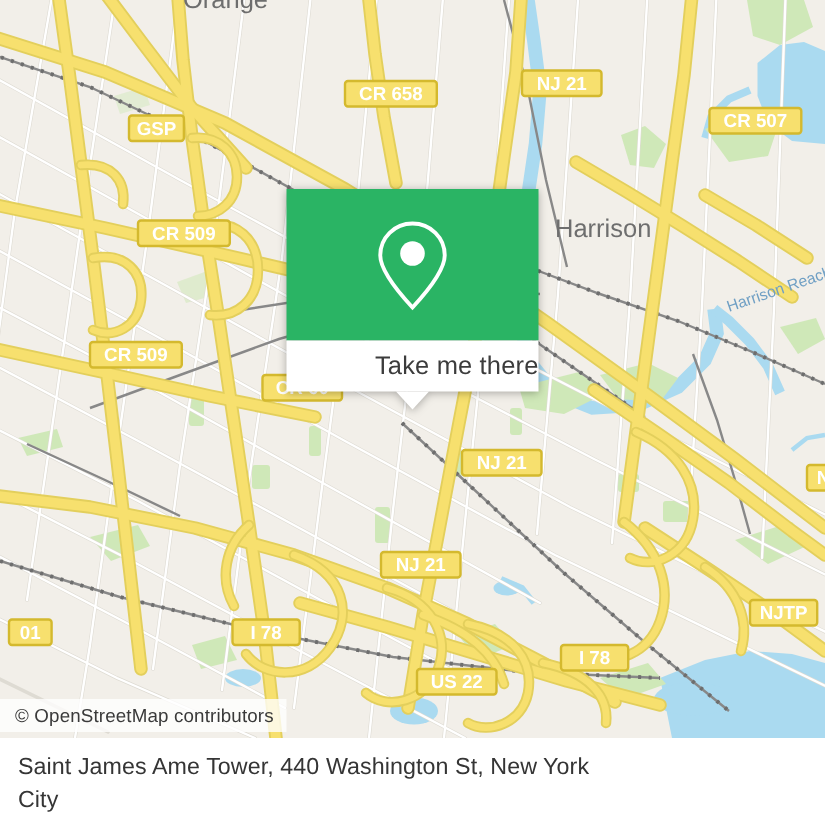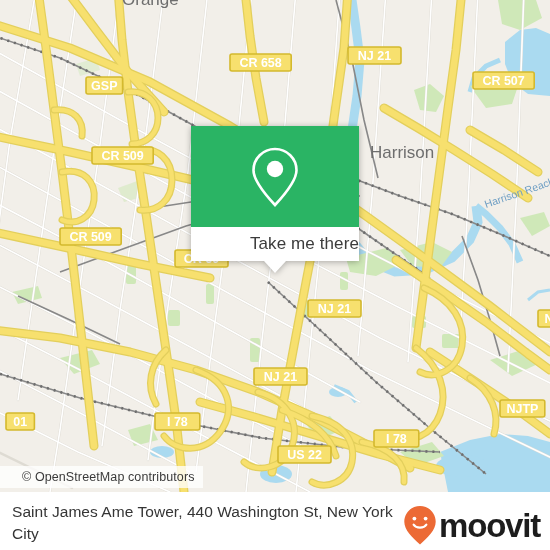--- a/index.html
+++ b/index.html
@@ -12,21 +12,21 @@
   #app{position:relative;width:550px;height:550px;overflow:hidden;background:#fff;}
 
   
   #map-area{position:absolute;left:0;top:0;width:550px;height:492px;overflow:hidden;background:#f2efe9;}
   #map-svg{position:absolute;left:0;top:0;}
 
   
   #attribution{
     position:absolute;left:0;top:466px;
     background:rgba(255,255,255,0.78);
-    padding:4px 8px 4px 22px;
+    padding:4px 8px 4px 10px;
     font-size:12.5px;color:#3a3a3a;
     letter-spacing:0.1px;
     white-space:nowrap;
     z-index:30;
   }
 
   
   #popup{
     position:absolute;left:191px;top:126px;width:168px;
     z-index:40;
@@ -360,25 +360,15 @@
       </div>
       <div id="popup-bottom">
         <span id="popup-label">Take me there</span>
       </div>
       <div id="popup-tail"></div>
     </div>
   </div>
 
   <div id="footer">
     <div id="footer-title">Saint James Ame Tower, 440 Washington St, New York City</div>
-    <div id="moovit-logo">
-      <svg width="34" height="40" viewBox="0 0 34 40">
-        <path d="M17 1 C 8.3 1 1.3 8 1.3 16.7 C 1.3 25 9 32 17 39.5
-                 C 25 32 32.7 25 32.7 16.7 C 32.7 8 25.7 1 17 1 Z" fill="#ec6a35"></path>
-        <circle cx="11.4" cy="13.6" r="1.9" fill="#ffffff"></circle>
-        <circle cx="22.6" cy="13.6" r="1.9" fill="#ffffff"></circle>
-        <path d="M10.6 19.6 C 13.2 23.6 20.8 23.6 23.4 19.6" stroke="#ffffff" stroke-width="2.1" fill="none" stroke-linecap="round"></path>
-      </svg>
-      <span id="moovit-wordmark">moovit</span>
-    </div>
   </div>
 
 </div>
 
 </body></html>

